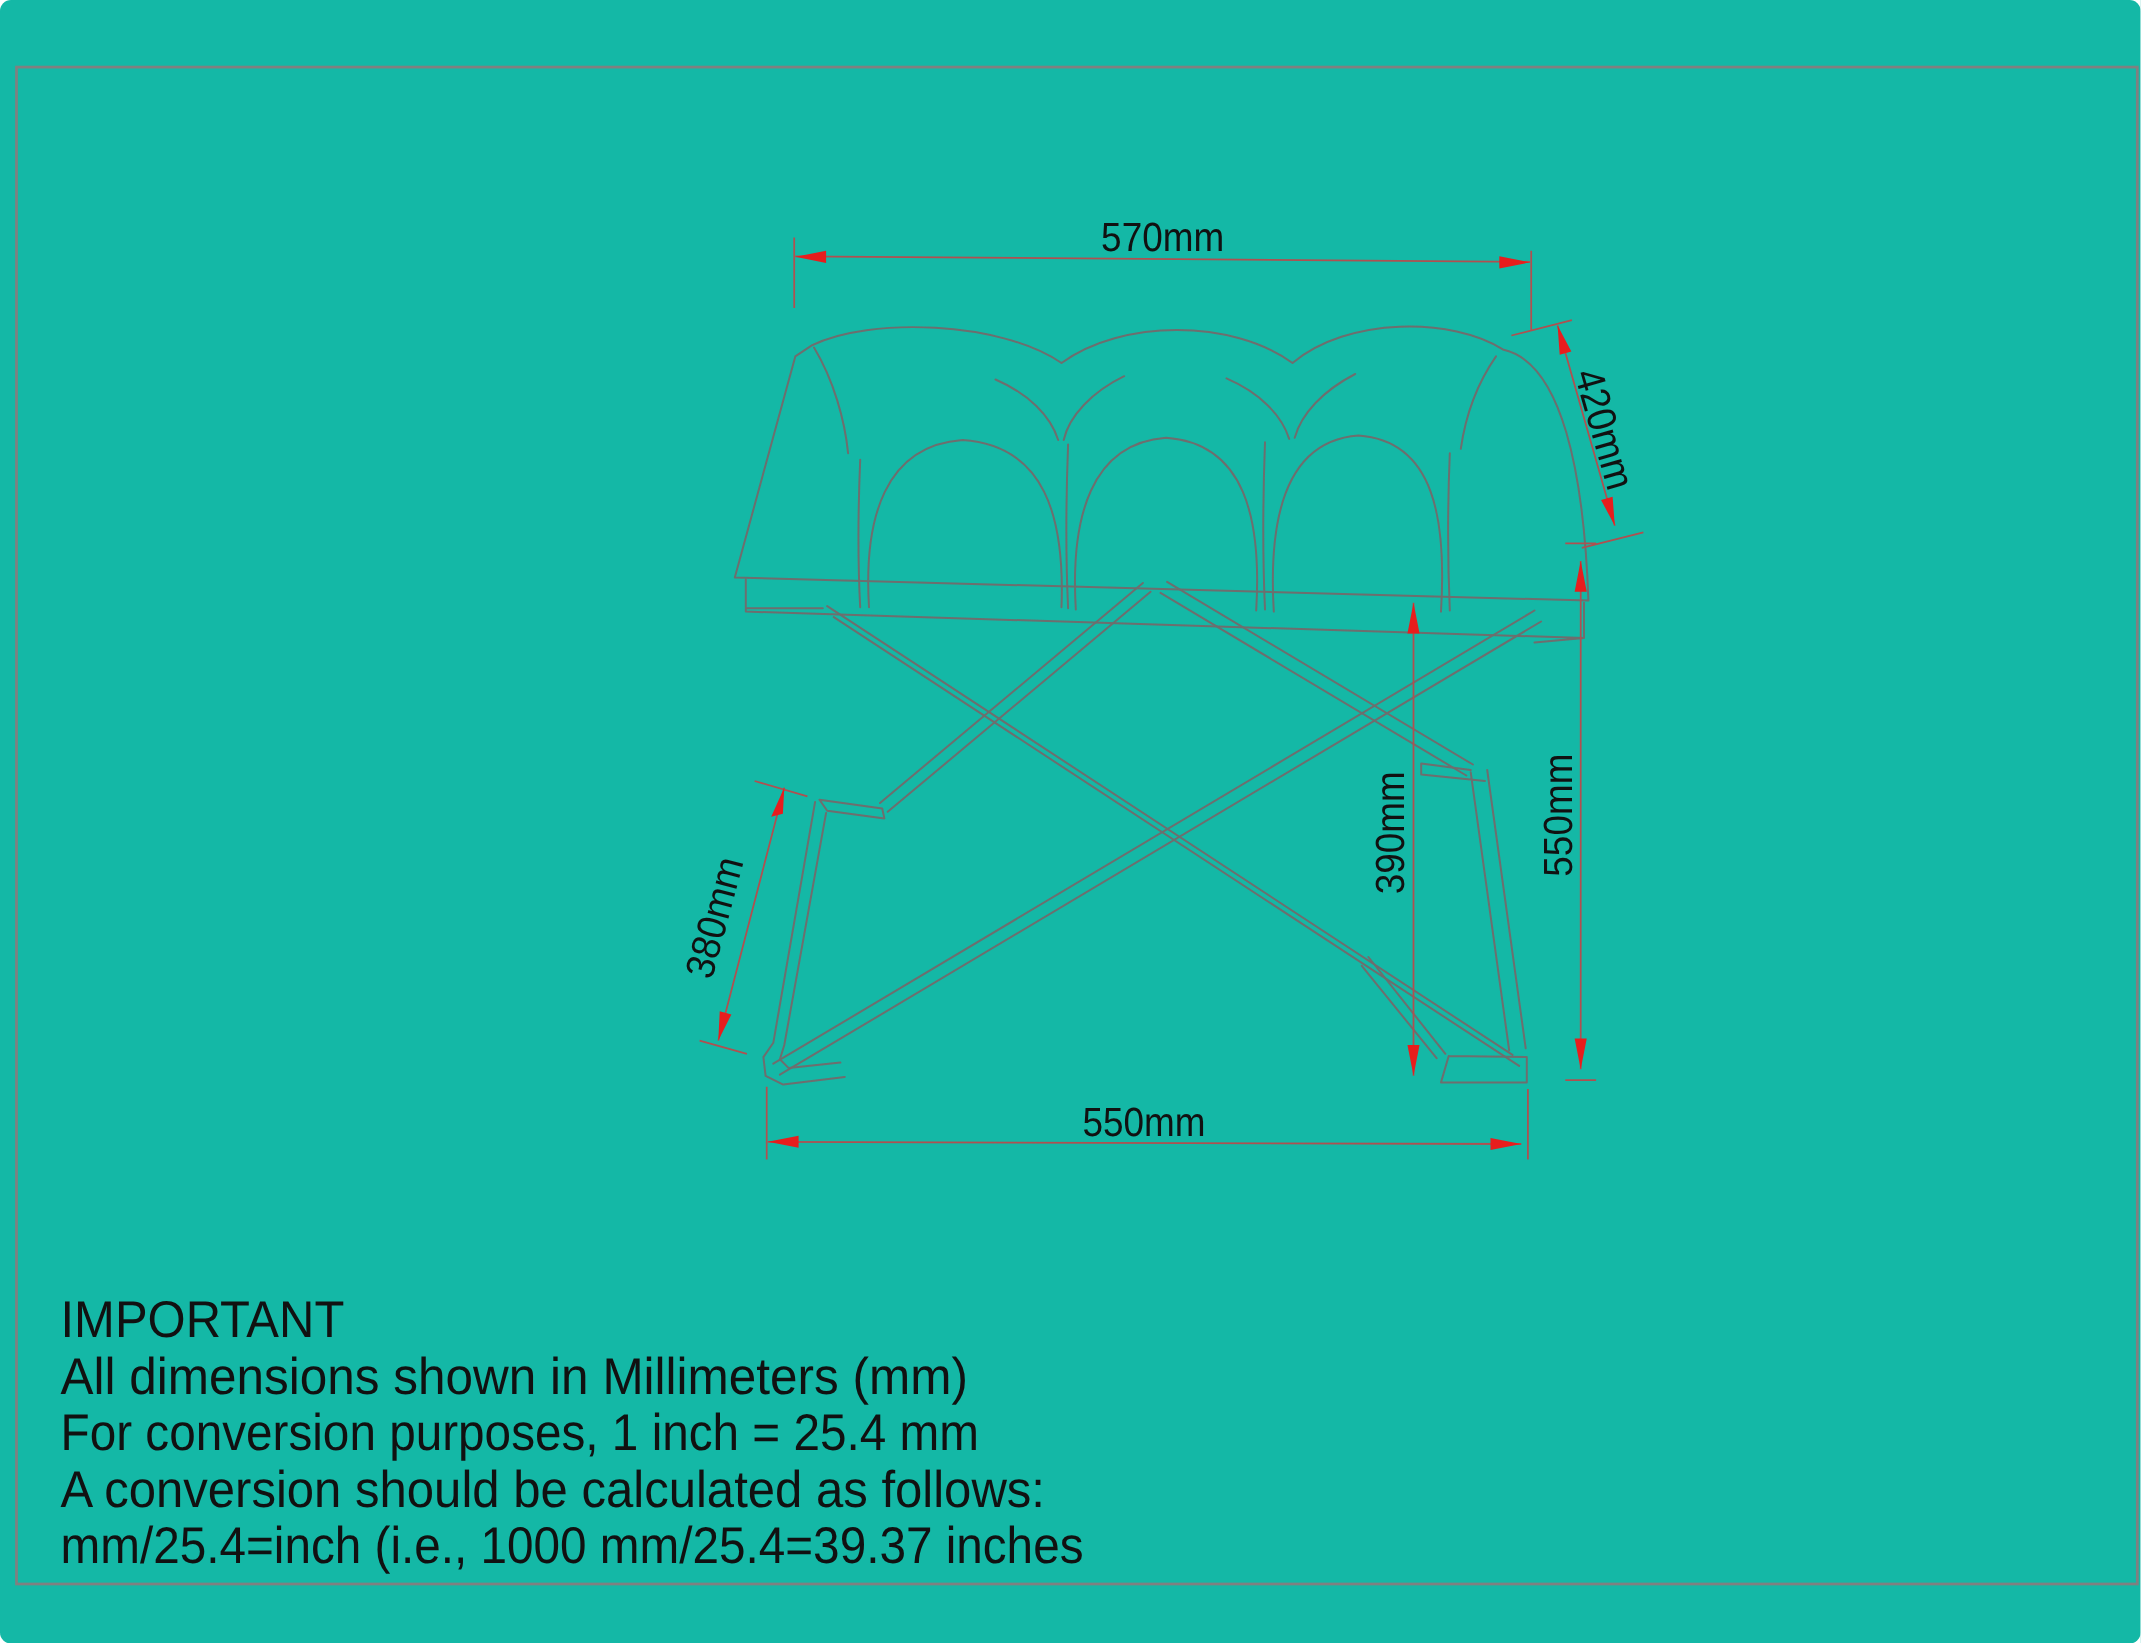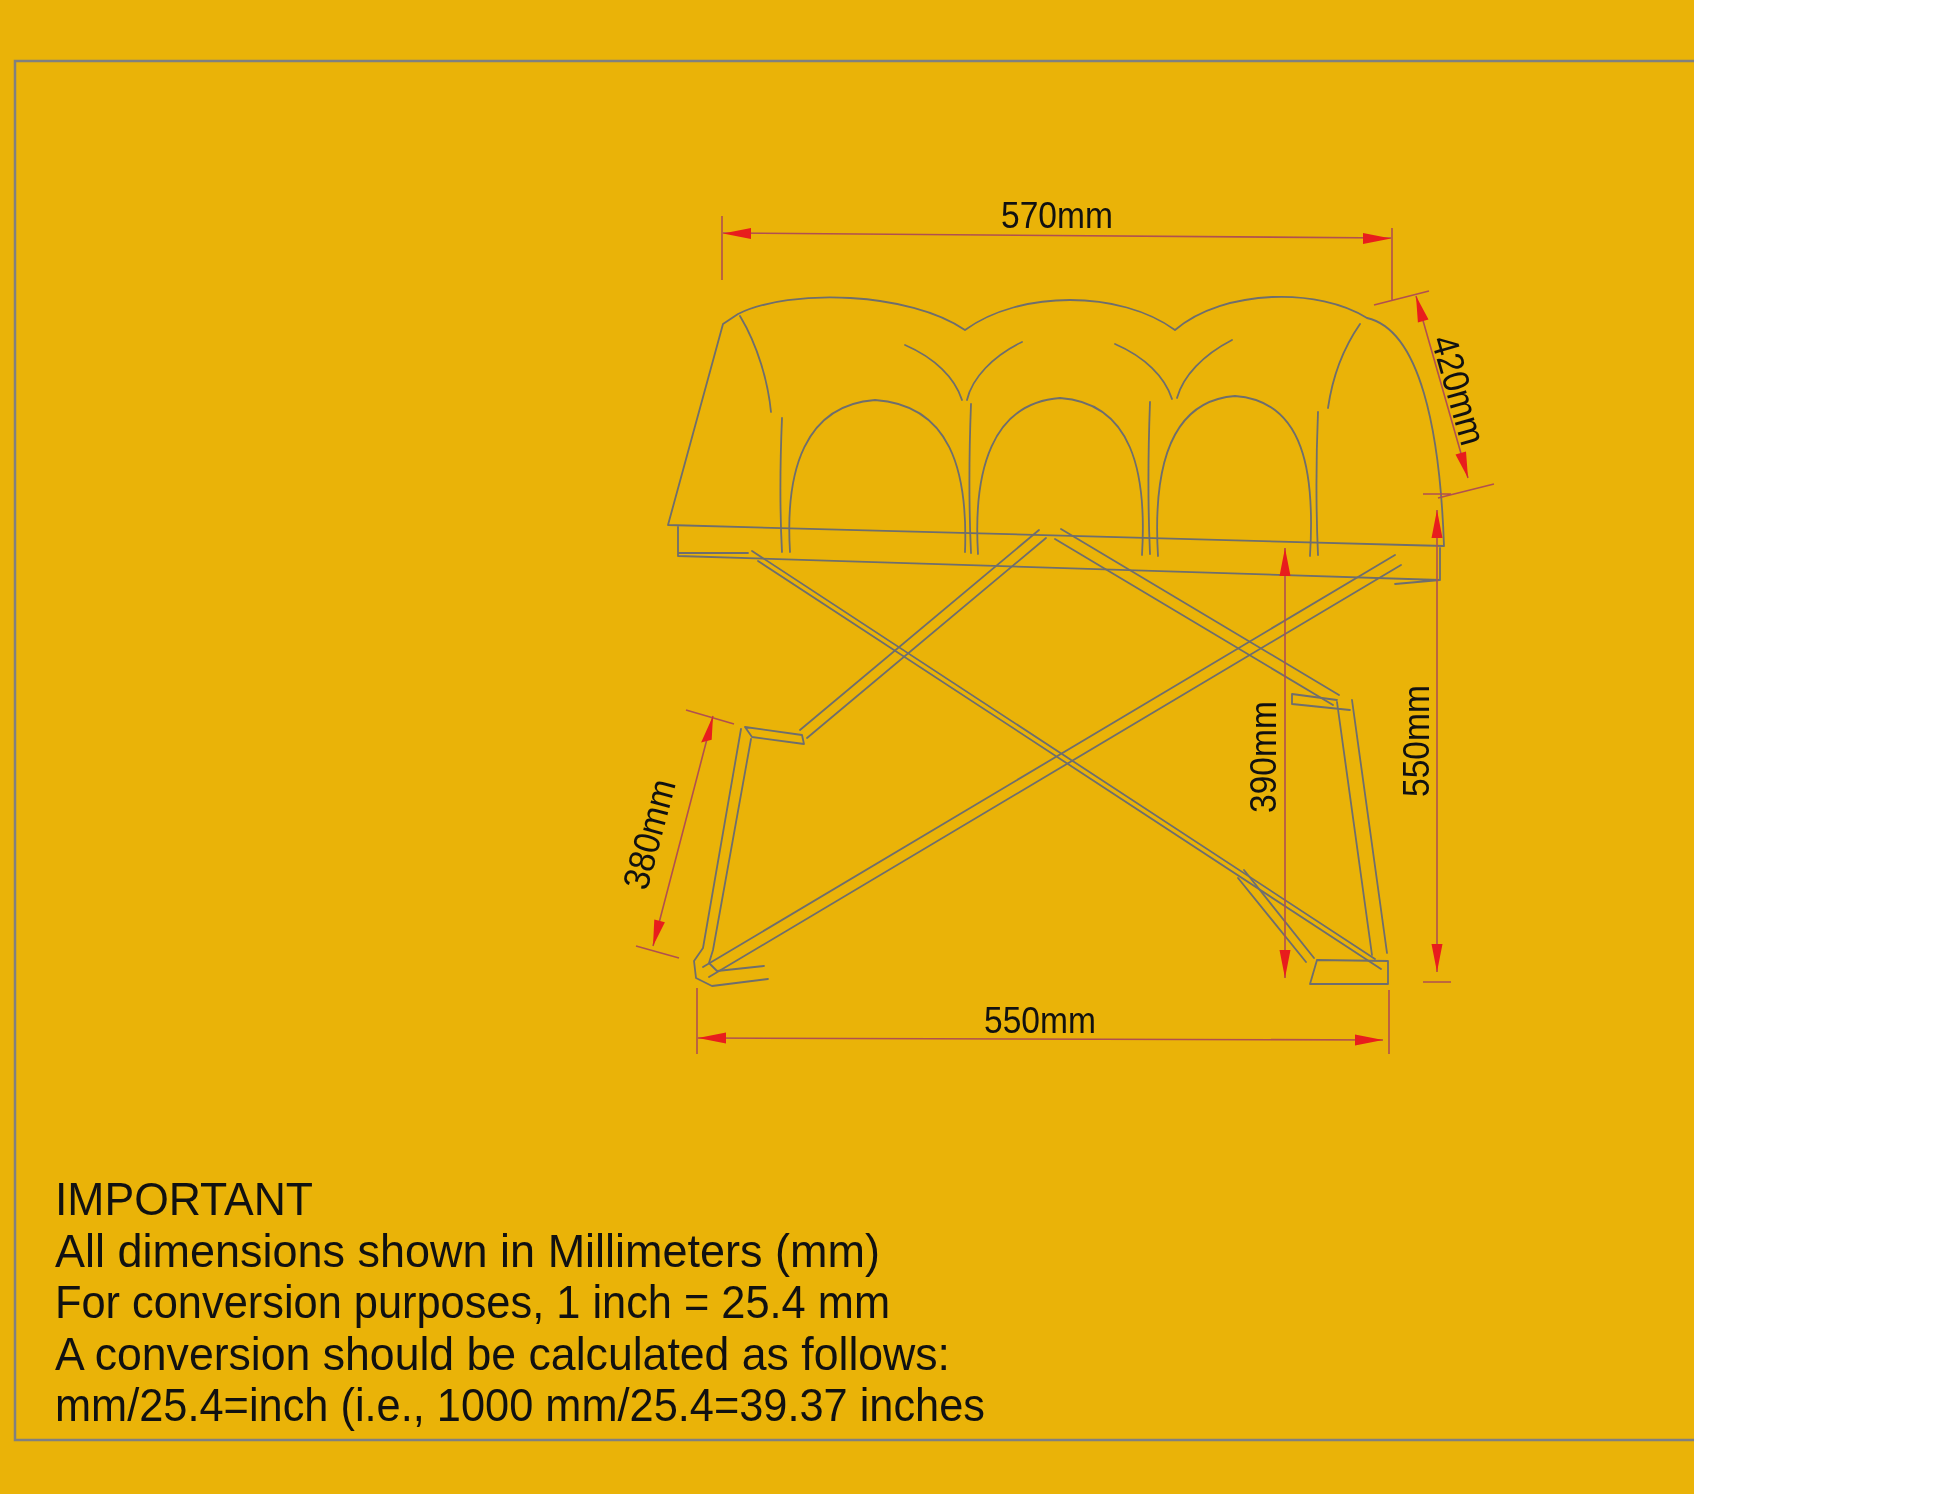--- a/index.html
+++ b/index.html
@@ -1,17 +1,17 @@
 <!DOCTYPE html>
 <html><head>
 <meta charset="utf-8">
 <style>
   html,body{margin:0;padding:0;background:#ffffff;}
-  .page{position:relative;width:1694px;height:1494px;background:#eab308;overflow:hidden;
-        font-family:"Liberation Sans", sans-serif;}
+  .page{position:relative;width:1946px;height:1494px;background:#14b8a6;overflow:hidden;
+        font-family:"Liberation Sans", sans-serif;border-radius:10px;}
   svg{display:block}
   text{font-family:"Liberation Sans", sans-serif;}
   .dimlabel{font-size:37px;fill:#111111;}
   .notetext{font-size:47px;fill:#111111;}
 </style>
 </head>
 <body>
 
 <div class="page">
 <svg width="1946" height="1494" viewBox="0 0 1946 1494">

